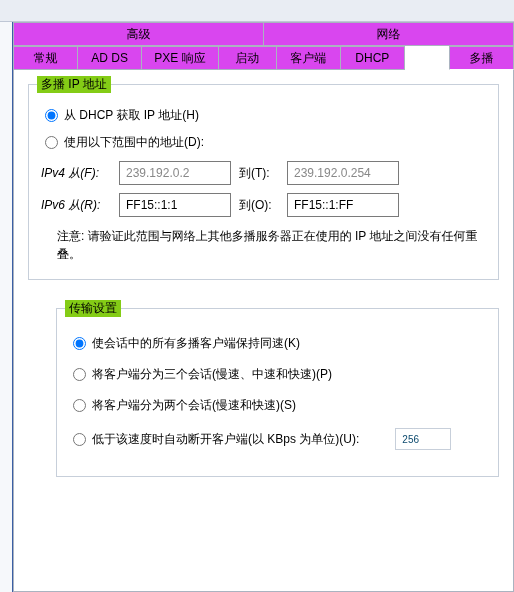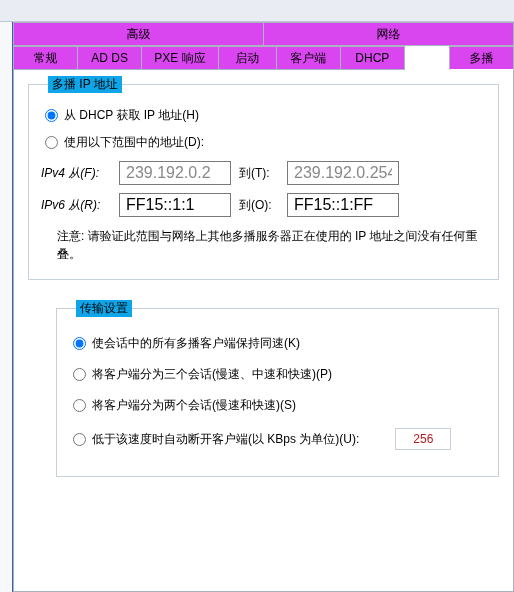--- a/index.html
+++ b/index.html
@@ -78,22 +78,22 @@
   
   .group {
     border: 1px solid #c7cfda;
     position: relative;
     padding: 16px 12px 12px 12px;
     margin-bottom: 28px;
   }
   .group-title {
     position: absolute;
     top: -9px;
-    left: 19px;
-    background: #0ea5e9;
+    left: 8px;
+    background: #84cc16;
     padding: 0 4px;
   }
   .radio-row {
     display: flex;
     align-items: center;
     margin: 6px 0 10px 4px;
     gap: 6px;
   }
   input[type="radio"] {
     width: 13px;
@@ -107,42 +107,42 @@
     gap: 8px;
   }
   .ip-label-a { width: 70px; font-style: italic; }
   .ip-input {
     width: 112px;
     height: 24px;
     border: 1px solid #7a7a7a;
     box-sizing: border-box;
     padding: 0 6px;
     font-family: inherit;
-    font-size: 16px;
+    font-size: 12px;
   }
   .ip-input.disabled {
     color: #888;
     background: #fff;
   }
   .ip-label-b { width: 40px; text-align: left; }
   .note {
     margin: 10px 4px 4px 16px;
     line-height: 1.5;
   }
   .transfer .radio-row { margin: 10px 0 14px 4px; }
   .small-input {
     width: 56px;
     height: 22px;
     border: 1px solid #c7cfda;
-    color: #b91c1c;
-    text-align: center;
+    color: #0c4a6e;
+    text-align: left;
     padding: 0 6px;
     box-sizing: border-box;
     font-family: inherit;
-    font-size: 12px;
+    font-size: 10px;
     margin-left: 30px;
   }
 </style>
 </head>
 <body>
 
 <div class="window">
   <div class="top-bar"></div>
   <div class="left-rail"></div>
 

